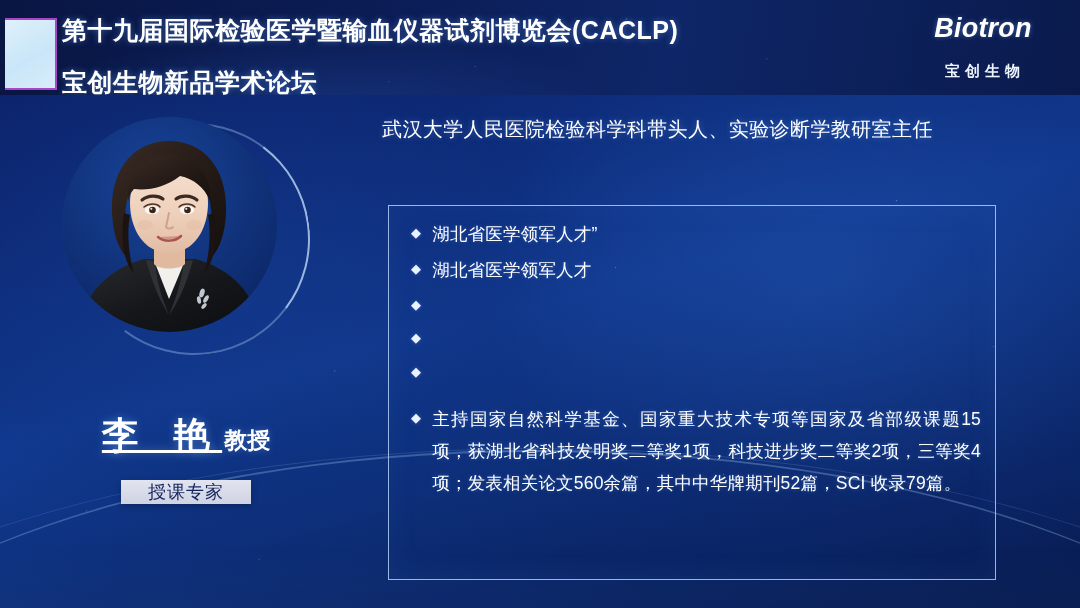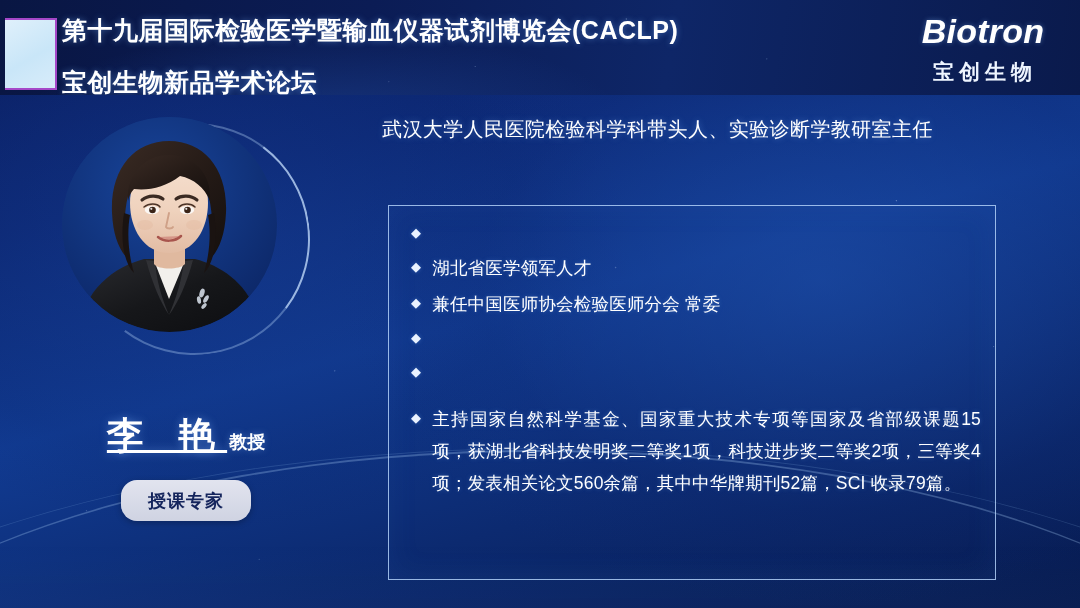--- a/index.html
+++ b/index.html
@@ -119,34 +119,34 @@
     margin-top: 22px;
   }
 
   .brand {
     position: absolute;
     right: 22px; top: 14px;
     text-align: center;
     width: 150px;
   }
   .brand-name {
-    font-size: 34px;
+    font-size: 27px;
     font-weight: 700;
     font-style: italic;
     color: #ffffff;
     letter-spacing: 0.2px;
     line-height: 1.05;
     text-shadow: 0 0 5px rgba(140,190,255,0.4);
   }
   .brand-sub {
-    font-size: 21px;
+    font-size: 15px;
     font-weight: 600;
     color: #eef5ff;
     letter-spacing: 5px;
-    margin-top: 8px;
+    margin-top: 20px;
     margin-left: 4px;
   }
 
   
   .left-col {
     position: absolute;
     left: 0; top: 95px;
     width: 372px;
     height: 513px;
   }
@@ -183,37 +183,37 @@
   }
   .speaker-name .sn-name {
     font-size: 37px;
     font-weight: 700;
     color: #ffffff;
     letter-spacing: 12px;
     text-shadow: 0 0 9px rgba(130,185,255,0.45);
     text-decoration: underline;
   }
   .speaker-name .sn-title {
-    font-size: 18px;
+    font-size: 23px;
     font-weight: 700;
     color: #ffffff;
     margin-left: 2px;
     text-shadow: 0 0 7px rgba(130,185,255,0.4);
     margin-top: 44px;
   }
 
   .speaker-badge {
     position: absolute;
     left: 121px; top: 385px;
-    width: 130px; height: 41px;
-    border-radius: 16px;
+    width: 130px; height: 24px;
+    border-radius: 0;
     background: linear-gradient(180deg, #e2e4ef 0%, #cfd3e2 100%);
     color: #14245c;
     font-size: 18px;
-    font-weight: 700;
+    font-weight: 400;
     display: flex;
     align-items: center;
     justify-content: center;
     letter-spacing: 1px;
     box-shadow: 0 2px 6px rgba(0,0,0,0.25);
   }
 
   
   .right-col {
     position: absolute;
@@ -397,28 +397,28 @@
   </div>
 
   <div class="right-col">
     <div class="intro-line">武汉大学人民医院检验科学科带头人、实验诊断学教研室主任</div>
   </div>
 
   <div class="info-box">
     <ul class="bullet-list">
       <li class="bullet-item">
         <span class="dia">◆</span>
+        <span>湖北省医学领军人才”</span>
       </li>
       <li class="bullet-item">
         <span class="dia">◆</span>
         <span>湖北省医学领军人才</span>
       </li>
       <li class="bullet-item">
         <span class="dia">◆</span>
-        <span>兼任中国医师协会检验医师分会 常委</span>
       </li>
       <li class="bullet-item">
         <span class="dia">◆</span>
       </li>
       <li class="bullet-item">
         <span class="dia">◆</span>
       </li>
     </ul>
 
     <div class="para-block">

